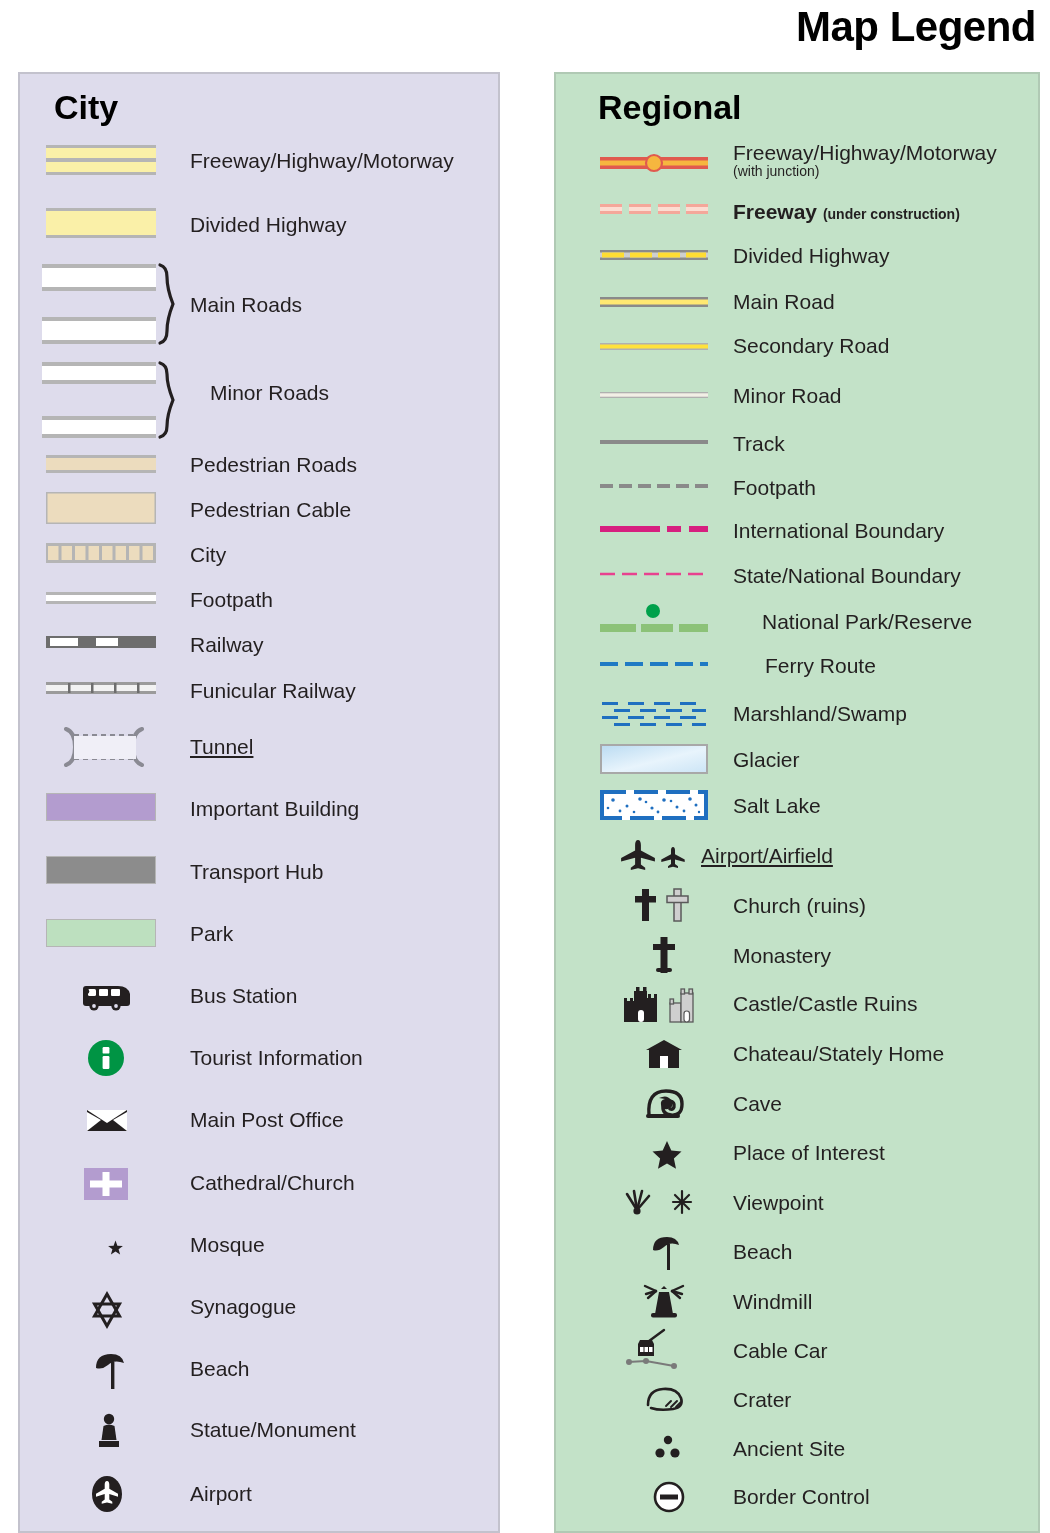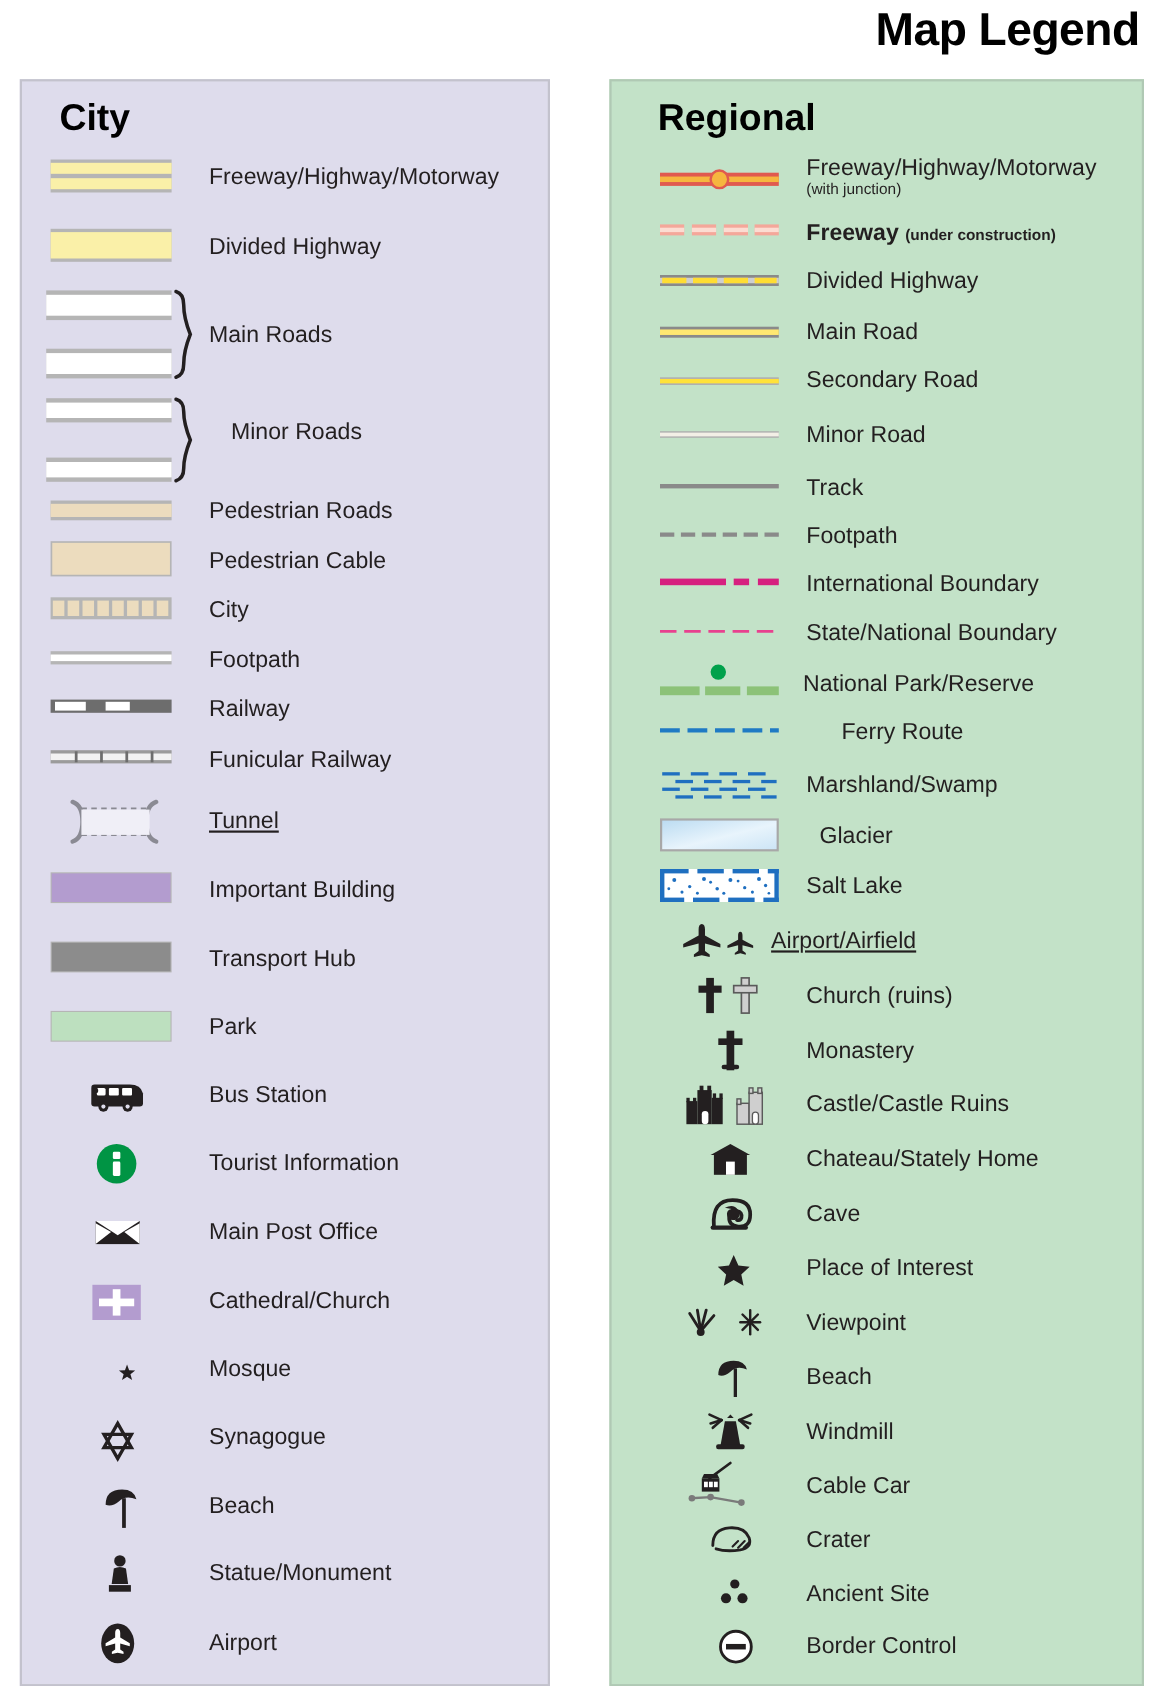--- a/index.html
+++ b/index.html
@@ -373,21 +373,21 @@
 <div class="sym" style="left:600px;top:600px;">
   <svg width="108" height="32" viewBox="0 0 108 32">
     <circle cx="53" cy="11" r="7" fill="#00a14b"></circle>
     <g fill="#8cc278">
       <rect x="0" y="24" width="36" height="8"></rect>
       <rect x="41" y="24" width="32" height="8"></rect>
       <rect x="79" y="24" width="29" height="8"></rect>
     </g>
   </svg>
 </div>
-<div class="lbl" style="left:730px;top:611px;">National Park/Reserve</div>
+<div class="lbl" style="left:762px;top:611px;">National Park/Reserve</div>
 
 <div class="sym" style="left:600px;top:660px;">
   <svg width="108" height="8" viewBox="0 0 108 8">
     <line x1="0" y1="4" x2="108" y2="4" stroke="#1f7ac4" stroke-width="4" stroke-dasharray="18,7"></line>
   </svg>
 </div>
 <div class="lbl" style="left:733px;top:655px;margin-left:32px;">Ferry Route</div>
 
 <div class="sym" style="left:600px;top:700px;">
   <svg width="108" height="28" viewBox="0 0 108 28">
@@ -419,21 +419,21 @@
       <linearGradient id="glacGrad" x1="0" y1="0" x2="1" y2="1">
         <stop offset="0%" stop-color="#bcdcf2"></stop>
         <stop offset="55%" stop-color="#e8f4fc"></stop>
         <stop offset="100%" stop-color="#cde5f6"></stop>
       </linearGradient>
     </defs>
     <rect x="0" y="0" width="108" height="30" fill="#a8a8a8"></rect>
     <rect x="2" y="2" width="104" height="26" fill="url(#glacGrad)"></rect>
   </svg>
 </div>
-<div class="lbl" style="left:733px;top:749px;margin-left:12px;">Glacier</div>
+<div class="lbl" style="left:733px;top:749px;">Glacier</div>
 
 <div class="sym" style="left:600px;top:790px;">
   <svg width="108" height="30" viewBox="0 0 108 30">
     <rect x="0" y="0" width="108" height="30" fill="#fff"></rect>
     <g fill="#1f6fc0">
       <rect x="0" y="0" width="26" height="4"></rect>
         <rect x="34" y="0" width="24" height="4"></rect>
       <rect x="66" y="0" width="24" height="4"></rect>
         <rect x="98" y="0" width="10" height="4"></rect>
       <rect x="0" y="26" width="22" height="4"></rect>

